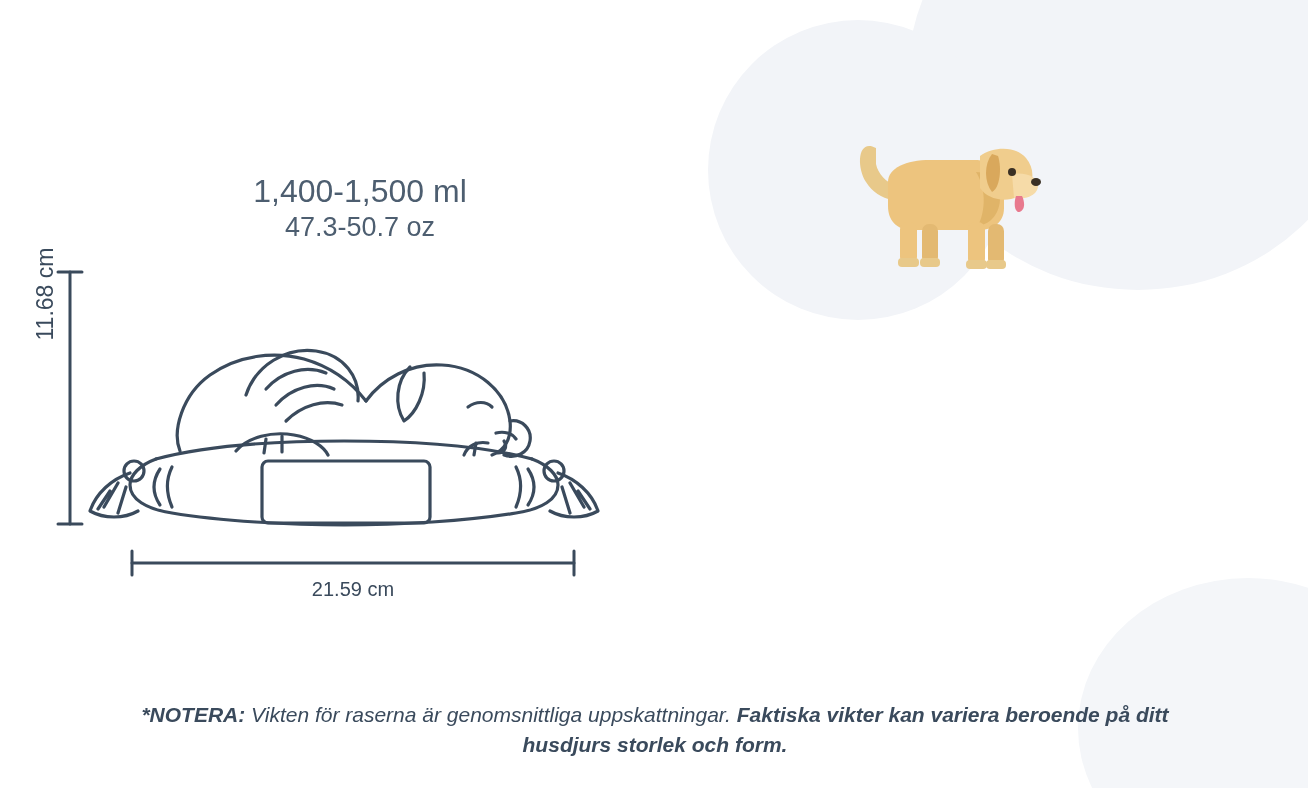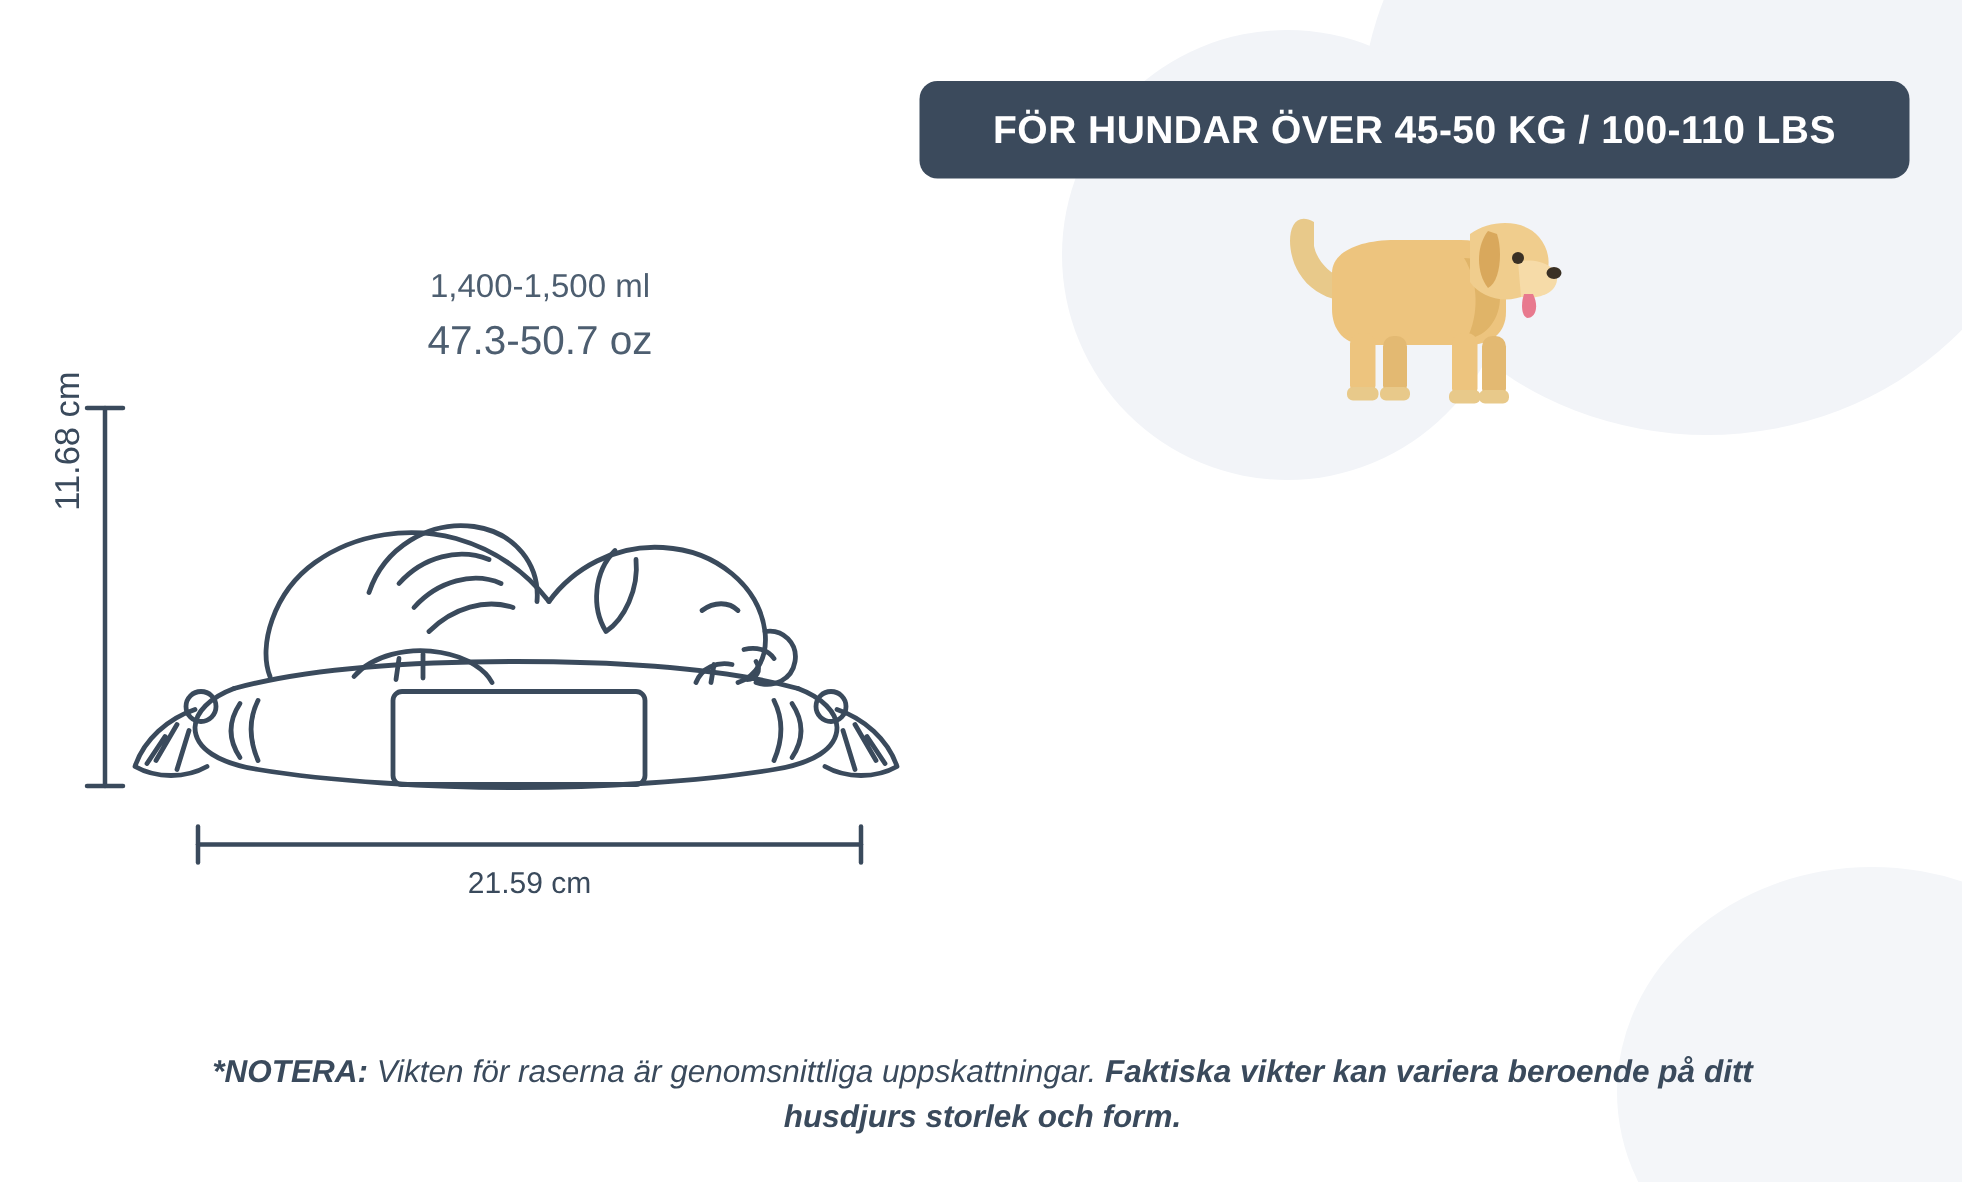--- a/index.html
+++ b/index.html
@@ -112,21 +112,21 @@
 
   
   .volume-labels {
     position: absolute;
     left: 160px;
     top: 172px;
     width: 400px;
     text-align: center;
   }
   .volume-ml {
-    font-size: 22px;
+    font-size: 32px;
     color: #4d5e70;
     line-height: 38px;
   }
   .volume-oz {
     font-size: 27px;
     color: #4d5e70;
     line-height: 34px;
   }
 
   
@@ -191,23 +191,20 @@
 </style>
 </head>
 <body>
 
 <div class="bg-blob-a"></div>
 <div class="bg-blob-b"></div>
 <div class="bg-blob-c"></div>
 
 <div class="stage">
 
-  <div class="header-banner">
-    <span class="title">FÖR HUNDAR ÖVER 45-50 KG / 100-110 LBS</span>
-  </div>
 
   <div class="dog-illustration">
     <svg width="190" height="165" viewBox="0 0 190 165" xmlns="http://www.w3.org/2000/svg">
 
       <path d="M24 36 C6 26 4 54 14 70 C20 80 30 86 40 88 L44 74 C34 70 26 62 24 52 Z" fill="#e8c98a"></path>
 
       <path d="M36 70 C36 56 54 48 78 48 L122 48 C142 48 152 58 152 74 L152 96 C152 110 142 118 126 118 L60 118 C44 118 36 108 36 94 Z" fill="#edc47e"></path>
 
       <path d="M124 60 C140 60 148 72 148 86 C148 100 140 112 126 114 C134 98 134 76 124 60 Z" fill="#e0b468"></path>
 

